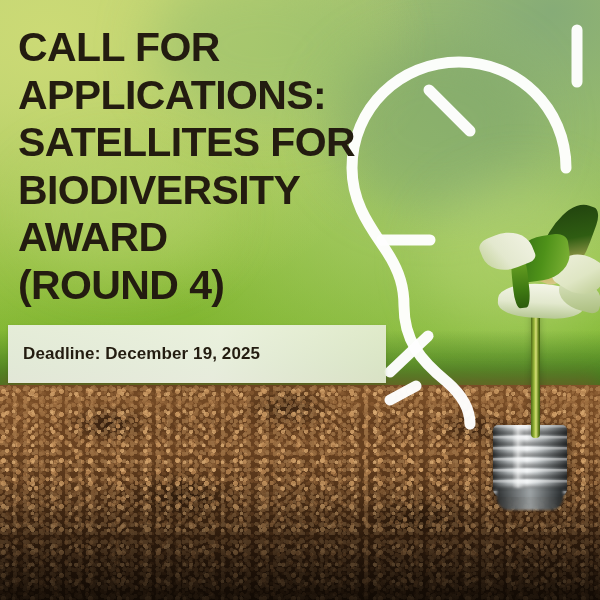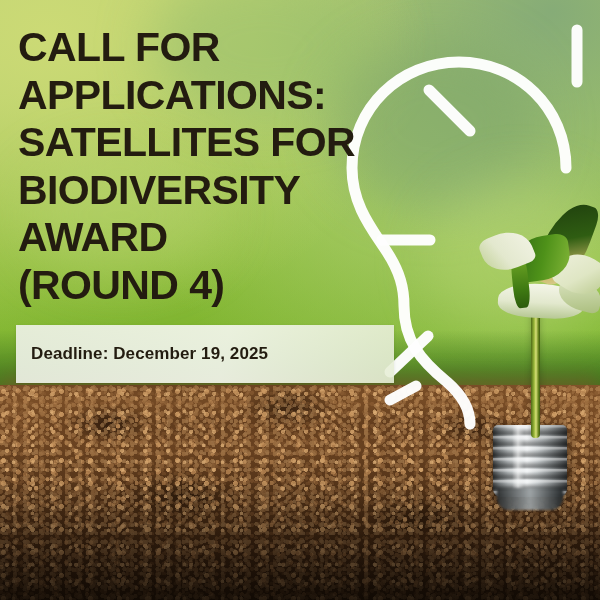--- a/index.html
+++ b/index.html
@@ -179,21 +179,21 @@
     line-height:47.5px;
     letter-spacing:-0.6px;
     color:#231c10;
     text-transform:uppercase;
     white-space:pre-line;
     font-stretch:condensed;
   }
 
   
   .deadline-banner{
-    position:absolute;left:16px;top:325px;width:378px;height:58px;
+    position:absolute;left:8px;top:325px;width:378px;height:58px;
     background:linear-gradient(100deg, rgba(236,240,228,.93) 0%, rgba(242,245,234,.93) 55%, rgba(231,238,214,.90) 100%);
     display:flex;align-items:center;
     box-shadow:0 1px 3px rgba(0,0,0,.10);
   }
   .deadline-text{
     margin-left:15px;
     font-size:17px;
     font-weight:bold;
     color:#231c10;
     letter-spacing:.1px;

